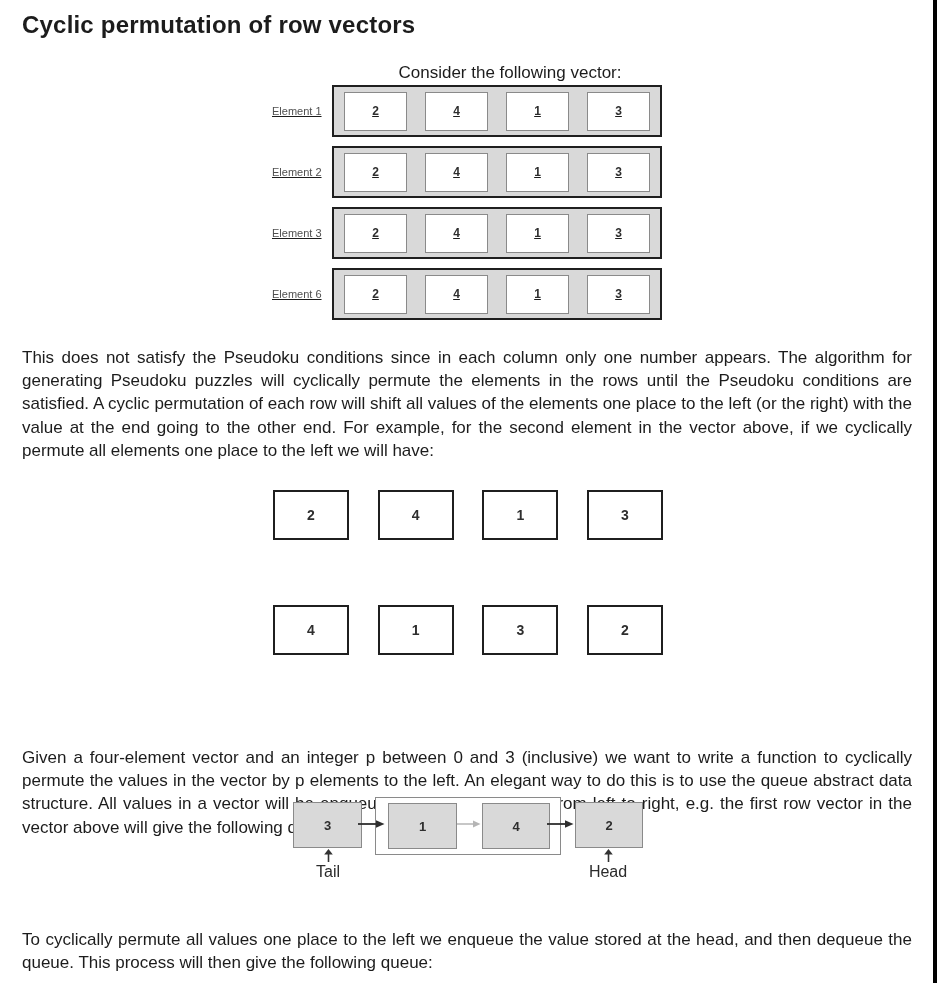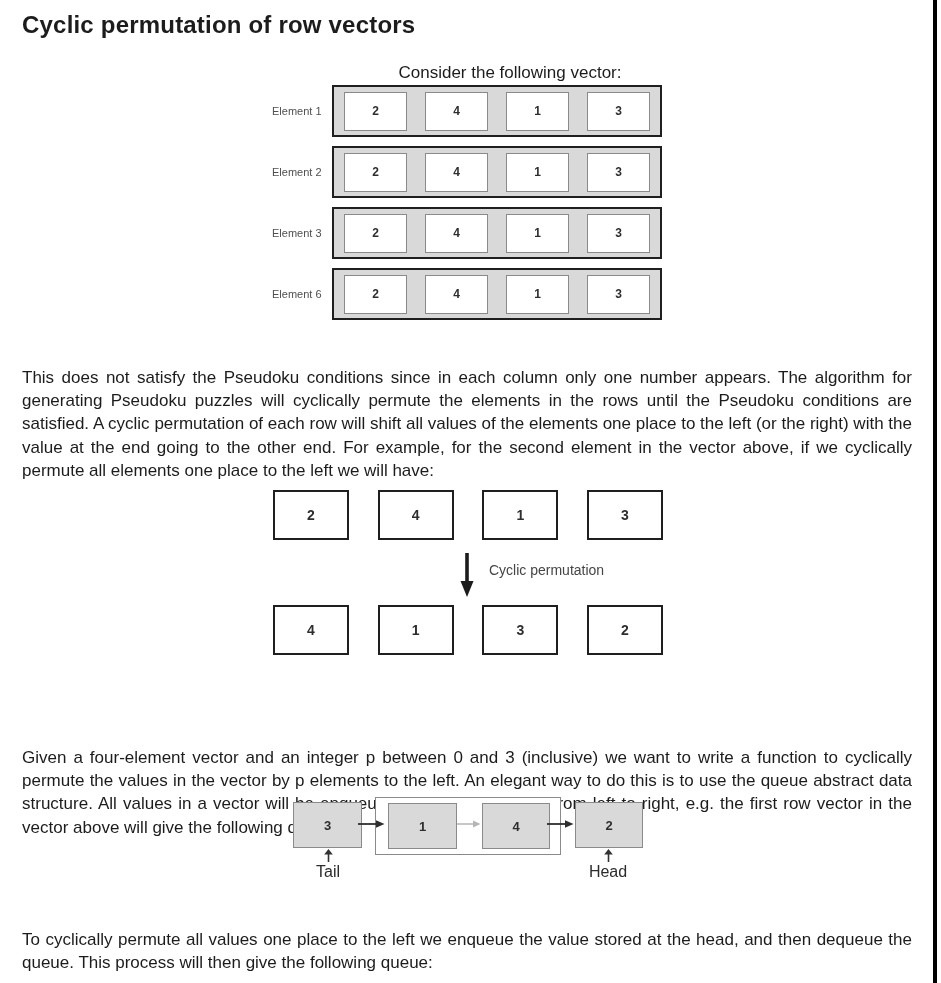--- a/index.html
+++ b/index.html
@@ -12,26 +12,26 @@
 
   .doc-title {
     position:absolute; left:22px; top:-5px;
     font-size:24px; line-height:28px; font-weight:700; color:#1c1c1c; letter-spacing:.2px;
   }
   .para {
     position:absolute; left:22px; width:890px;
     font-size:17px; line-height:23.2px; text-align:justify; color:#1c1c1c;
   }
   #p-intro   { top:44px; text-align:center;margin-left:43px; }
-  #p-pseudoku{ top:349px; }
+  #p-pseudoku{ top:329px; }
   #p-queue   { top:729px; }
   #p-dequeue { top:911px; }
 
   
-  .vec-diagram { position:absolute; left:272px; top:85px; }
+  .vec-diagram { position:absolute; left:272px; top:85px;text-decoration:underline; }
   .vec-row { display:flex; align-items:center; height:52px; margin-bottom:9px; }
   .vec-label { width:60px; flex:none; font-size:11px; color:#4f4f4f; }
   .vec-strip {
     box-sizing:border-box; width:330px; height:52px; background:#d9d9d9;
     border:2px solid #1f1f1f; display:flex; align-items:center;
     justify-content:space-between; padding:0 10px;
   }
   .vec-cell {
     box-sizing:border-box; width:63px; height:39px; background:#fff;
     border:1.5px solid #8a8a8a; display:flex; align-items:center; justify-content:center;
@@ -130,27 +130,20 @@
 <p class="para" id="p-pseudoku">This does not satisfy the Pseudoku conditions since in each column only one number appears. The algorithm for generating Pseudoku puzzles will cyclically permute the elements in the rows until the Pseudoku conditions are satisfied. A cyclic permutation of each row will shift all values of the elements one place to the left (or the right) with the value at the end going to the other end. For example, for the second element in the vector above, if we cyclically permute all elements one place to the left we will have:</p>
 
 <div class="perm-diagram">
   <div class="perm-row perm-row-before">
     <div class="perm-cell">2</div>
     <div class="perm-cell">4</div>
     <div class="perm-cell">1</div>
     <div class="perm-cell">3</div>
   </div>
 
-  <div class="perm-arrow-row">
-    <svg width="16" height="46" viewBox="0 0 16 46">
-      <line x1="8" y1="1" x2="8" y2="31" stroke="#1c1c1c" stroke-width="3.6"></line>
-      <polygon points="1.5,29 14.5,29 8,45" fill="#1c1c1c"></polygon>
-    </svg>
-    <span class="perm-arrow-label">Cyclic permutation</span>
-  </div>
 
   <div class="perm-row perm-row-after">
     <div class="perm-cell">4</div>
     <div class="perm-cell">1</div>
     <div class="perm-cell">3</div>
     <div class="perm-cell">2</div>
   </div>
 </div>
 
 <p class="para" id="p-queue">Given a four-element vector and an integer p between 0 and 3 (inclusive) we want to write a function to cyclically permute the values in the vector by p elements to the left. An elegant way to do this is to use the queue abstract data structure. All values in a vector will be enqueued to an empty queue from left to right, e.g. the first row vector in the vector above will give the following queue:</p>

